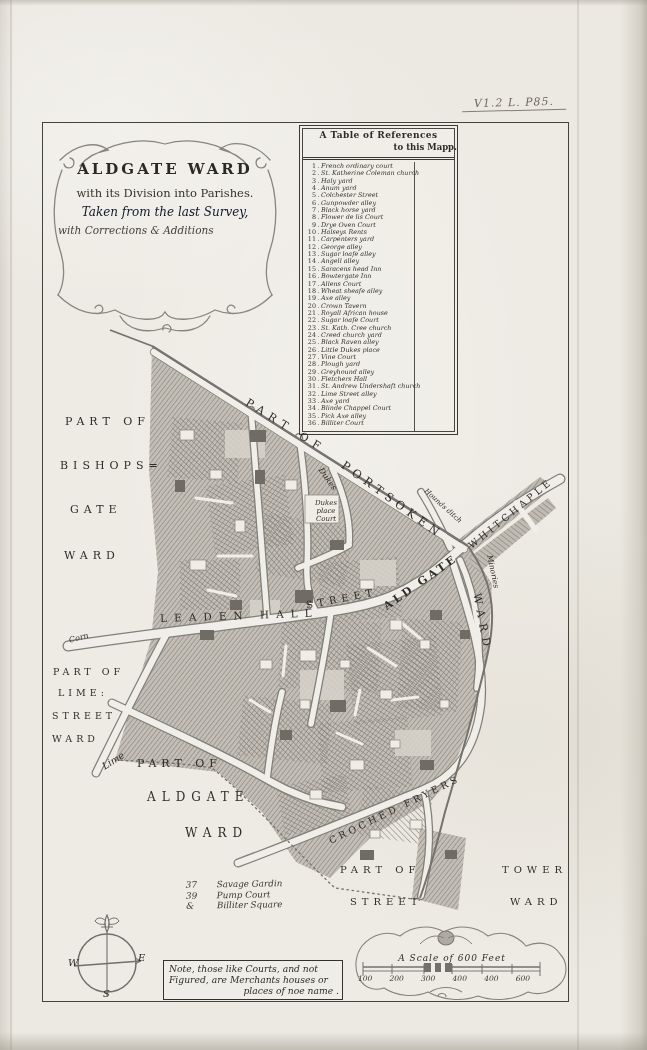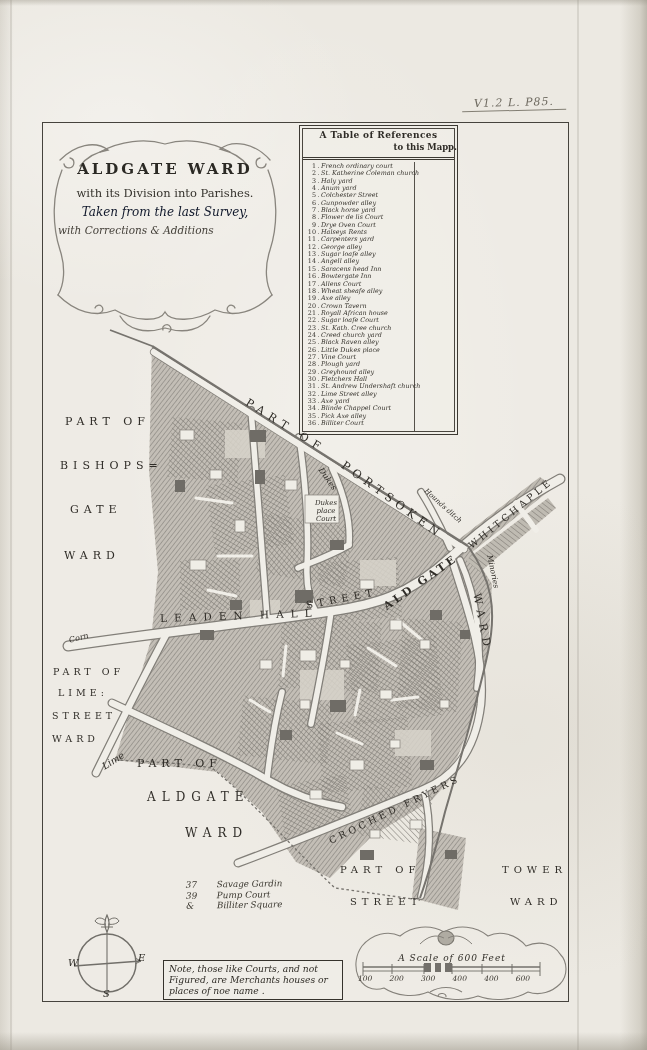--- a/index.html
+++ b/index.html
@@ -65,21 +65,21 @@
   
   .xref{position:absolute;left:186px;top:879px;font-style:italic;font-size:8.8px;
     color:#3a372f;line-height:10.5px;transform:rotate(-1deg);}
   .xref .n{display:inline-block;width:14px;margin-right:14px;font-style:italic;}
 
   
   .notebox{position:absolute;left:163px;top:960px;width:178px;height:38px;
     border:1.5px solid #35322c;background:rgba(240,238,231,.6);}
   .notebox .txt{position:absolute;left:5px;top:2px;right:3px;
     font-style:italic;font-size:9.2px;line-height:11px;color:#2f2c26;}
-  .notebox .c{text-align:left;}
+  .notebox .c{text-align:right;}
 
   
   .scale-title{position:absolute;left:392px;top:953px;width:120px;text-align:center;
     font-style:italic;font-size:9px;color:#2f2c26;letter-spacing:1px;}
   .scale-ticks{position:absolute;left:358px;top:974px;width:172px;display:flex;
     justify-content:space-between;font-style:italic;font-size:7.5px;color:#3a362f;}
 
   
   .cmp{position:absolute;font-style:italic;font-size:10px;color:#2c2a25;}
 

